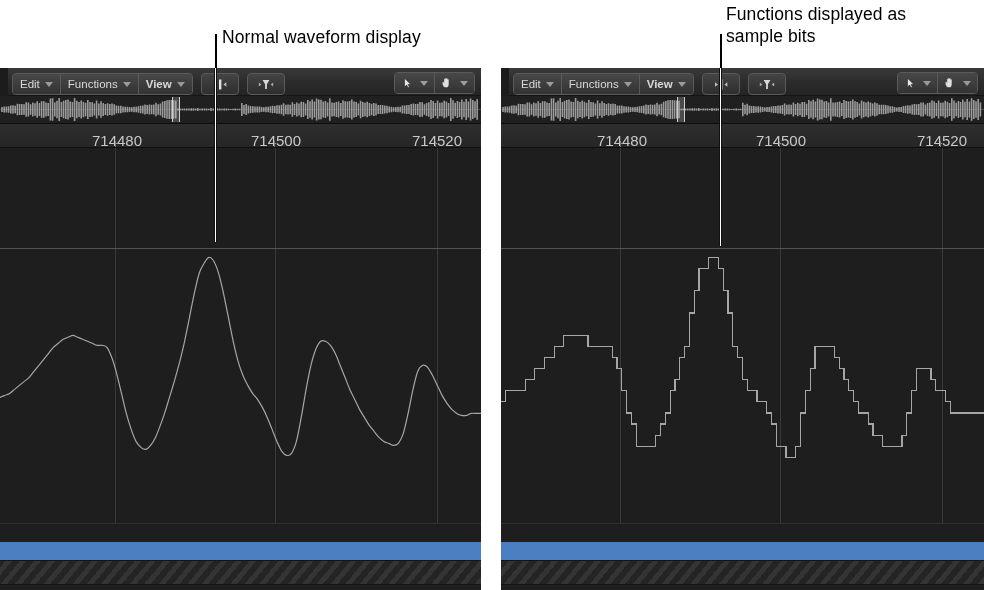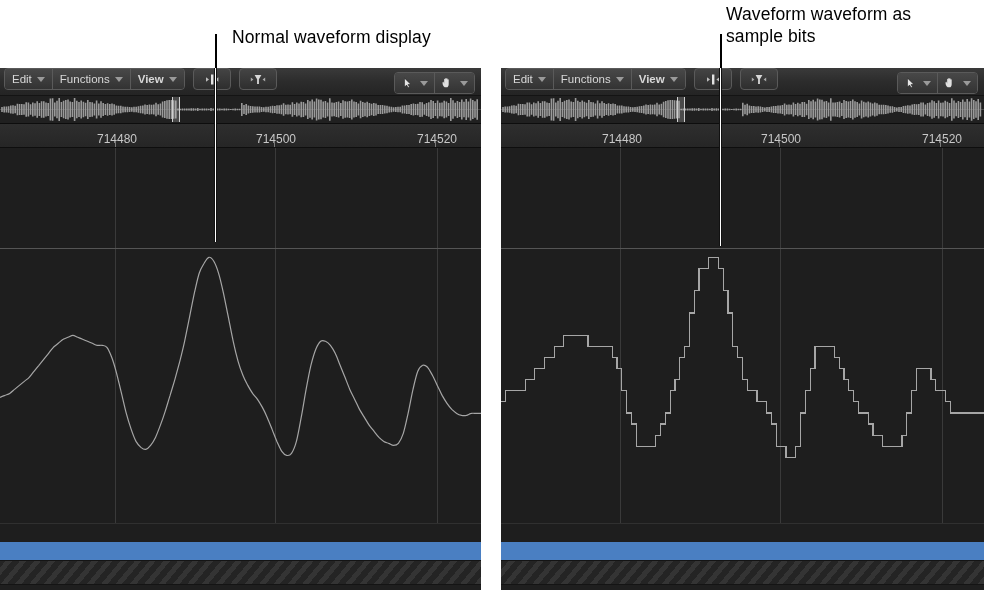--- a/index.html
+++ b/index.html
@@ -50,23 +50,24 @@
   .panel.left  { left: 0px;   width: 481px; }
   .panel.right { left: 501px; width: 483px; }
 
   
   .toolbar {
     position: relative;
     height: 28px;
     background: linear-gradient(to bottom, #3a3a3a 0%, #2c2c2c 50%, #242424 100%);
     border-bottom: 1px solid #141414;
     display: flex;
-    align-items: flex-start;
+    align-items: flex-end;
     padding-left: 4px;
     box-sizing: border-box;
+    margin-left: 8px;
   }
   .menu-group {
     display: flex;
     align-items: stretch;
     height: 20px;
     border: 1px solid #5a5a5a;
     border-radius: 4px;
     background: linear-gradient(to bottom, #4a4a4a, #343434);
     overflow: hidden;
   }
@@ -140,21 +141,21 @@
     height: 23px;
     background: linear-gradient(to bottom, #2e2e2e, #262626);
     border-bottom: 1px solid #0e0e0e;
     overflow: hidden;
   }
   .ruler-label {
     position: absolute;
     top: 8px;
     transform: translateX(-50%);
     color: #c8c8c8;
-    font-size: 12px;
+    font-size: 15px;
     white-space: nowrap;
   }
   .ruler-tick {
     position: absolute;
     bottom: 0; width: 1px; height: 6px;
     background: #7a7a7a;
   }
 
   
   .wave-area {
@@ -195,24 +196,24 @@
     background: #1f1f1f;
     border-bottom: 1px solid #0f0f0f;
   }
 </style>
 </head>
 <body>
 
 <div id="root">
 
   <div id="annotations">
-      <div class="callout-label" style="left: 232px; top: 26px;">Normal waveform display</div>
+      <div class="callout-label" style="left: 222px; top: 26px;">Normal waveform display</div>
       <div class="callout-line on-white" style="left: 215px; top: 34px; height: 34px;"></div>
       <div class="callout-line" style="left: 214px; top: 68px; height: 174px;"></div>
-      <div class="callout-label" style="left: 726px; top: 3px;">Waveform waveform as
+      <div class="callout-label" style="left: 726px; top: 3px;">Functions displayed as
 sample bits</div>
       <div class="callout-line on-white" style="left: 720px; top: 34px; height: 34px;"></div>
       <div class="callout-line" style="left: 719px; top: 68px; height: 178px;"></div>
     </div>
 
   <div id="panels">
       <div class="panel left">
         <div class="toolbar">
           <div class="menu-group">
             <div class="menu-btn">

